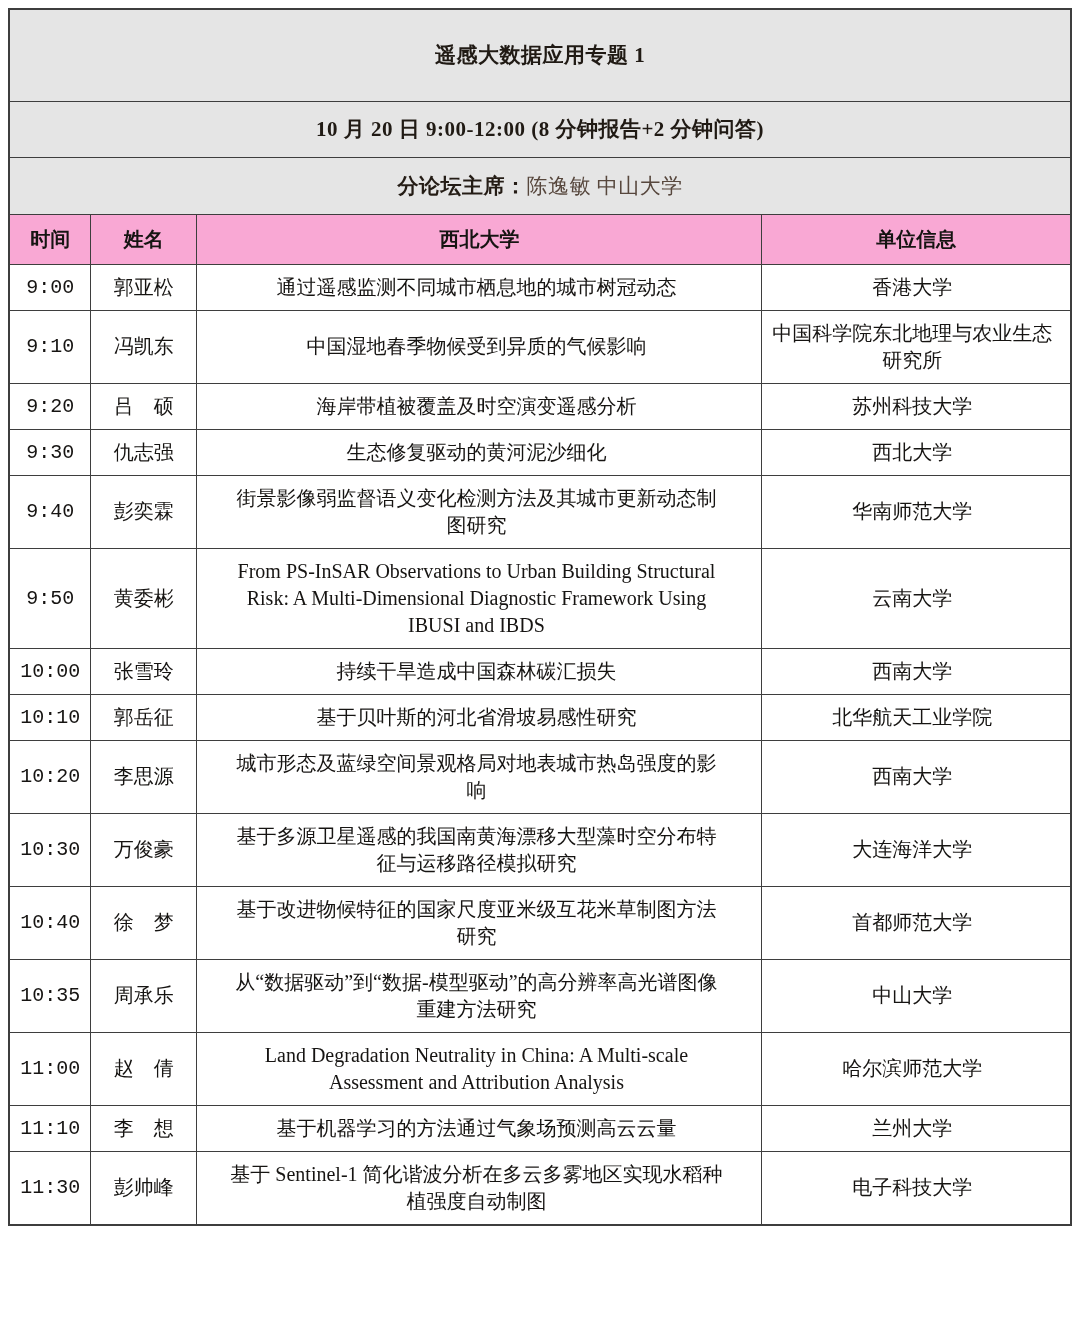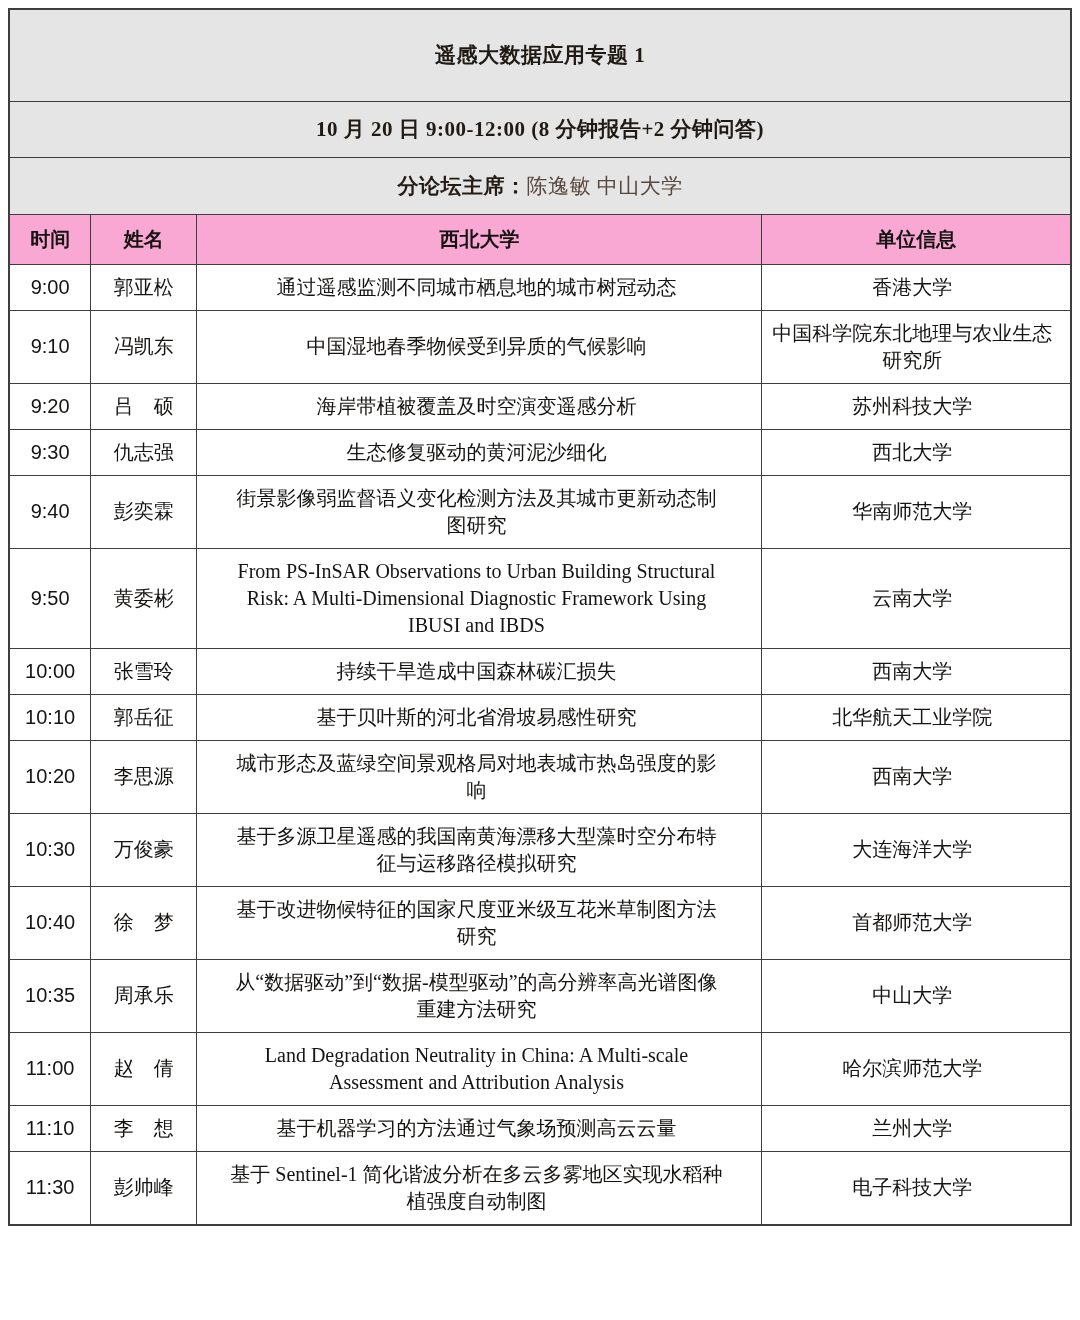--- a/index.html
+++ b/index.html
@@ -59,21 +59,21 @@
 
   
   tbody td {
     font-size: 20px;
     line-height: 27px;
     padding: 9px 6px;
     background: #ffffff;
   }
   tbody td.cell-title { padding-left: 30px; padding-right: 36px; }
   tbody td.cell-affil { padding-left: 8px; padding-right: 16px; }
-  tbody td.cell-time  { font-family: Liberation Sans, sans-serif; }
+  tbody td.cell-time  { font-family: Liberation Mono, monospace; }
 </style>
 </head>
 <body>
 
 <div class="sheet">
   <table class="program">
     <colgroup>
       <col class="c-time">
       <col class="c-name">
       <col class="c-title">

